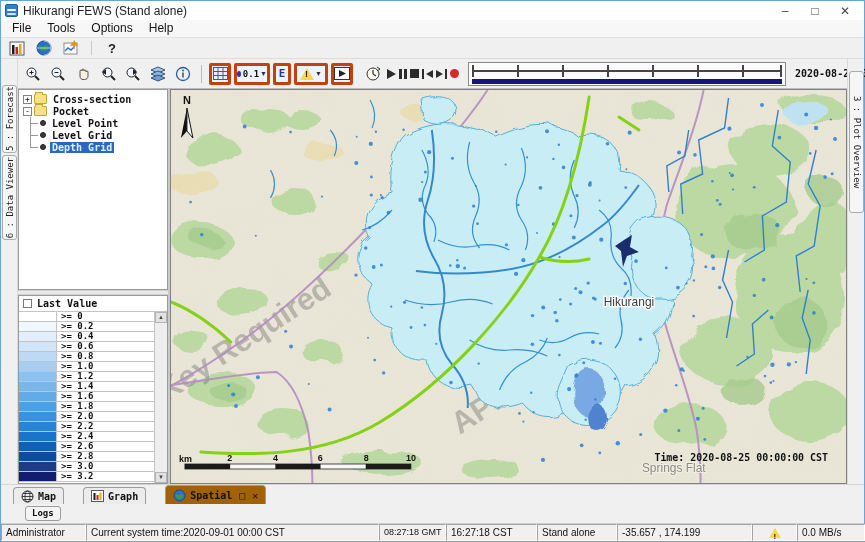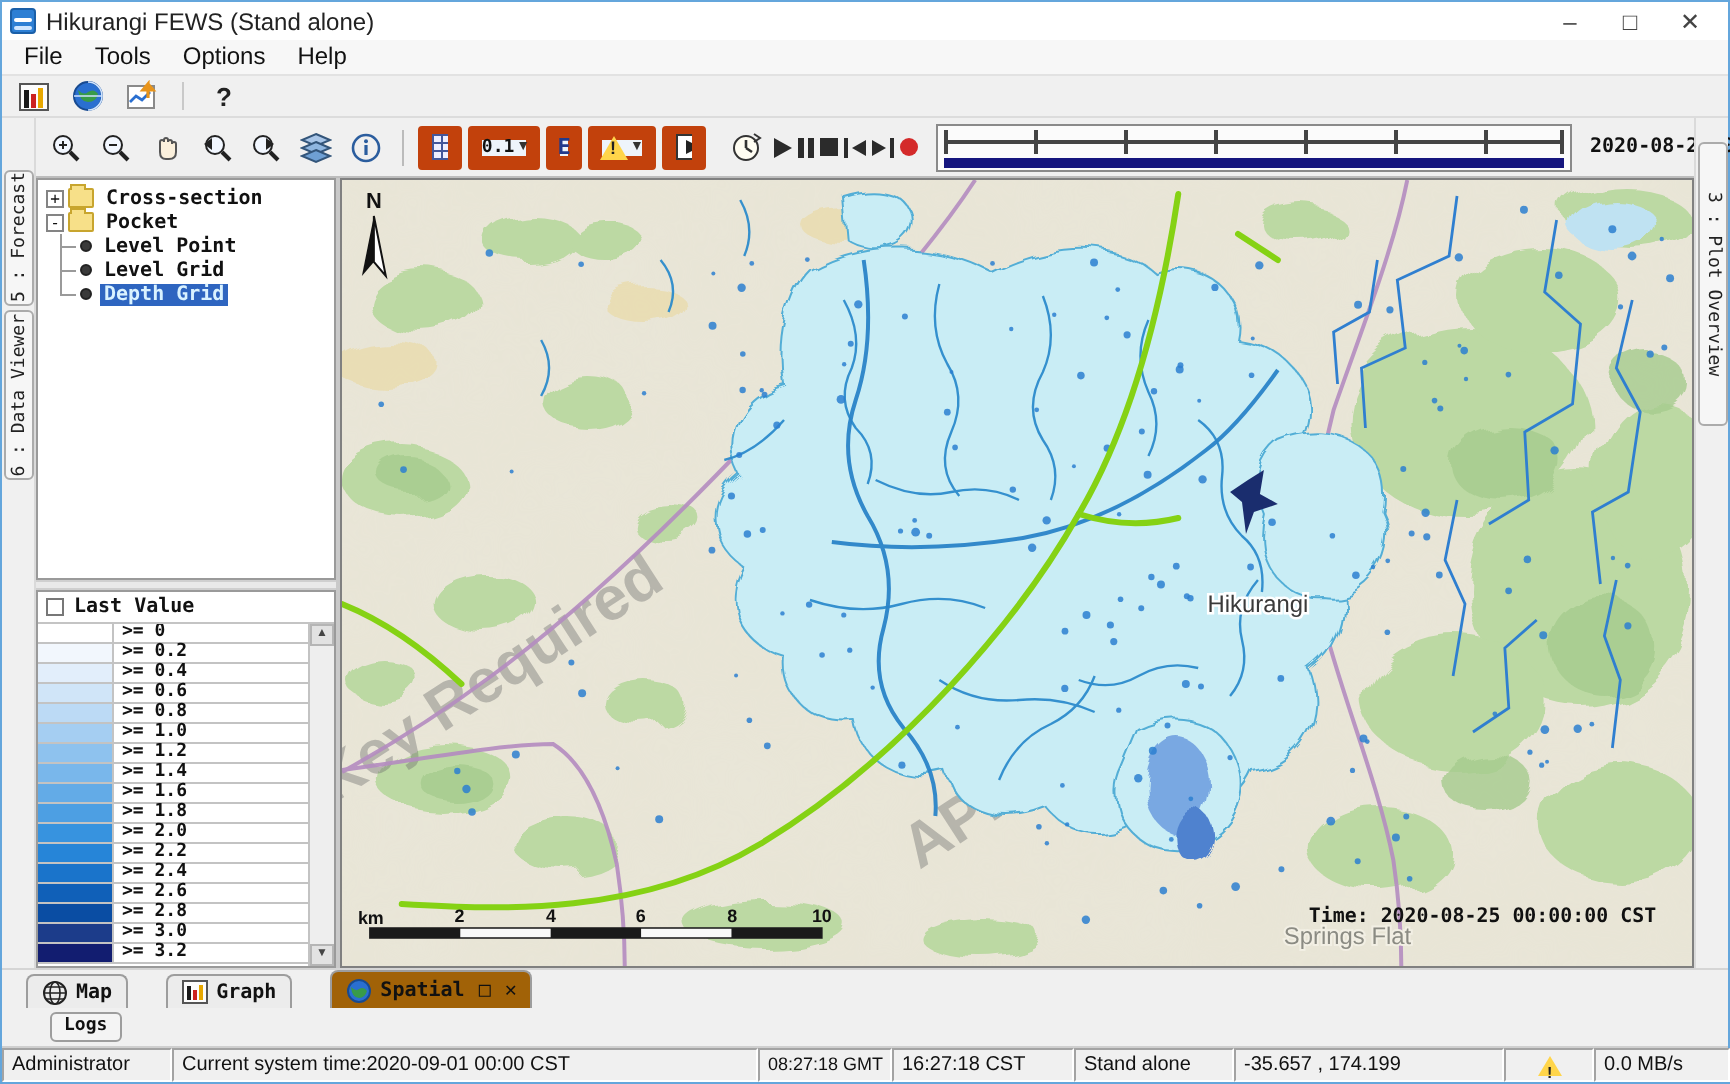--- a/index.html
+++ b/index.html
@@ -27,21 +27,21 @@
   .vstrip{width:17px;background:#f0f0f0;position:relative;flex:none}
   .vstrip.left{border-right:1px solid #dadada}
   .vstrip.right{border-left:1px solid #dadada}
   .vtab{position:absolute;left:1px;width:15px;background:#f6f6f6;border:1px solid #ababab;border-radius:3px;display:flex;align-items:center;justify-content:center;overflow:hidden}
   .vtab span{font-family:"DejaVu Sans Mono",monospace;font-size:9px;color:#222;white-space:nowrap;writing-mode:vertical-rl;transform:rotate(180deg)}
   .vstrip.right .vtab span{transform:none}
   .center-col{flex:1;display:flex;flex-direction:column;min-width:0}
   
   .map-toolbar{height:30px;display:flex;align-items:center;gap:3px;padding:0 4px;border-bottom:1px solid #bdbdbd;flex:none;background:#f0f0f0}
   .mt-btn{width:22px;height:24px;display:flex;align-items:center;justify-content:center;flex:none}
-  .mt-btn.boxed{border:7px solid #c2410c;background:#eef4fb;border-radius:2px;height:22px}
+  .mt-btn.boxed{border:3px solid #c2410c;background:#eef4fb;border-radius:2px;height:22px}
   .mt-sep{width:1px;height:18px;background:#bbb;margin:0 4px;flex:none}
   .caret{font-size:7px;color:#333;margin-left:1px}
   .dot-blue{width:6px;height:6px;border-radius:50%;background:#2233cc;display:inline-block;margin-right:2px}
   .small-val{font-family:"DejaVu Sans Mono",monospace;font-size:9px;font-weight:bold}
   .warn-tri{width:0;height:0;border-left:7px solid transparent;border-right:7px solid transparent;border-bottom:12px solid #ffd54a;position:relative}
   .warn-tri::after{content:"!";position:absolute;left:-2px;top:1px;font-size:9px;font-weight:bold;color:#222}
   
   .pb{display:flex;align-items:center;justify-content:center;gap:2px;width:24px;height:24px}
   .tri-r{width:0;height:0;border-left:9px solid #2b2b2b;border-top:5px solid transparent;border-bottom:5px solid transparent}
   .tri-r.small{border-left-width:7px;border-top-width:4px;border-bottom-width:4px}

